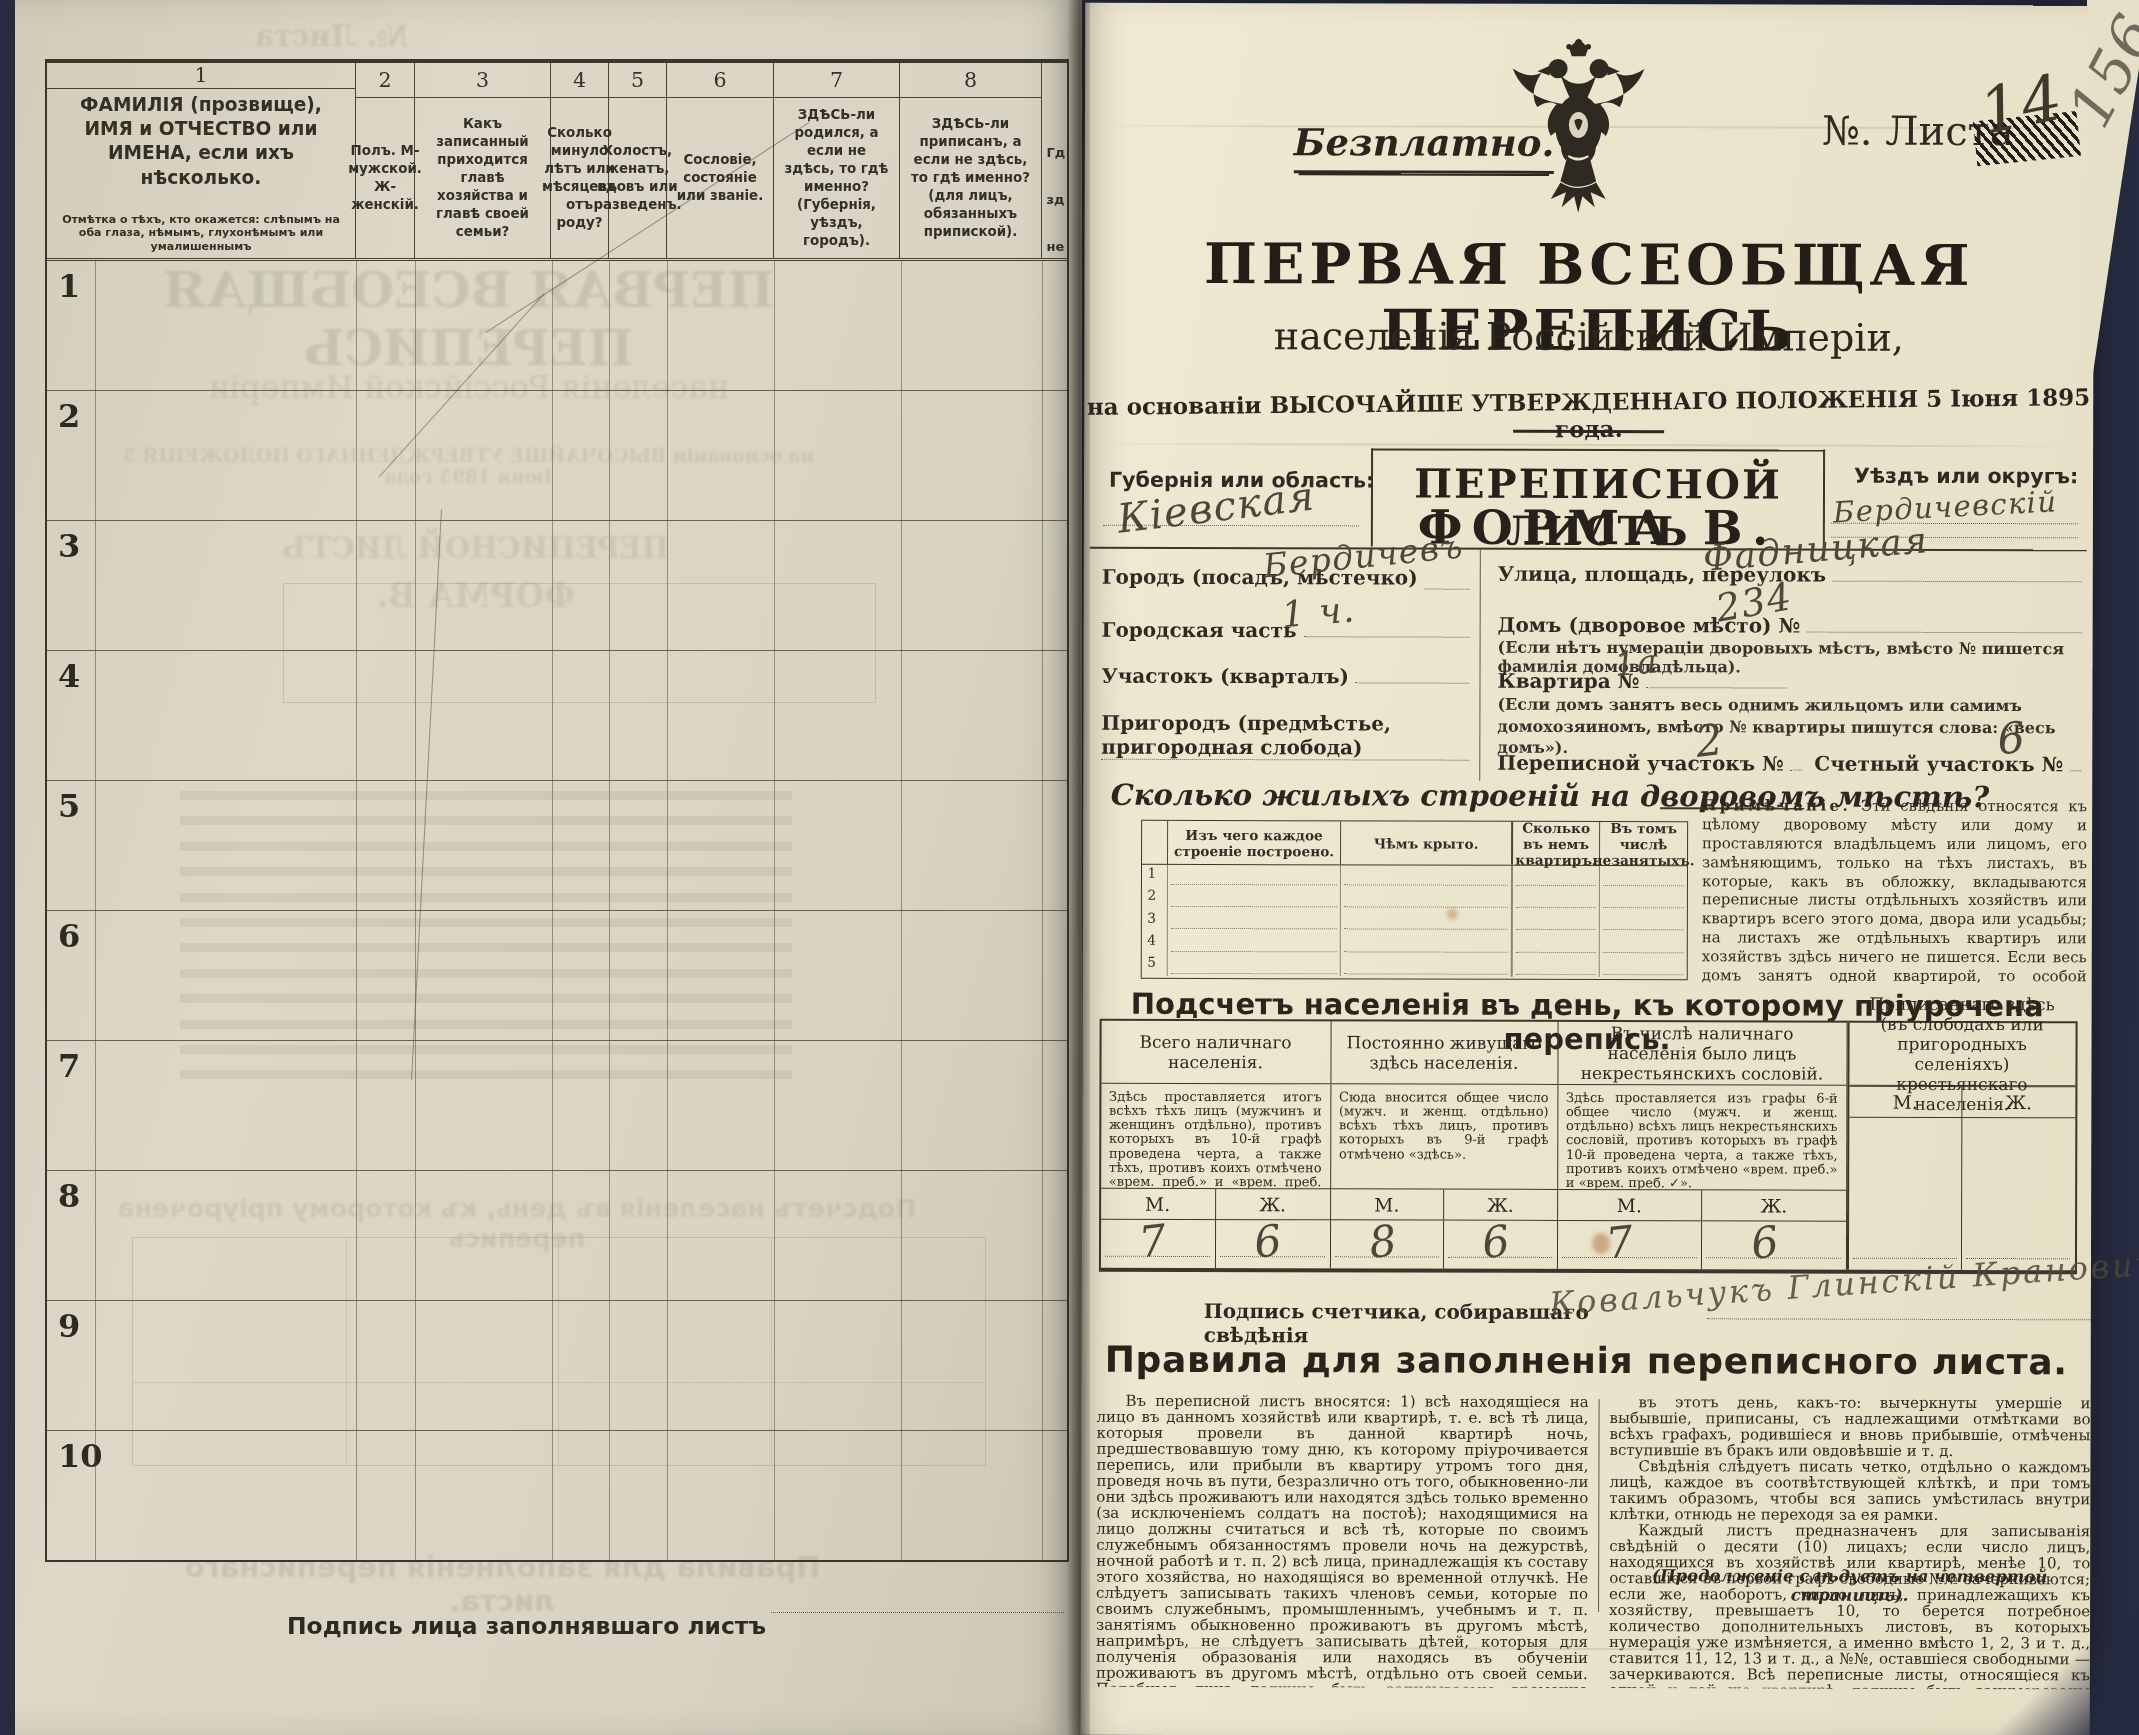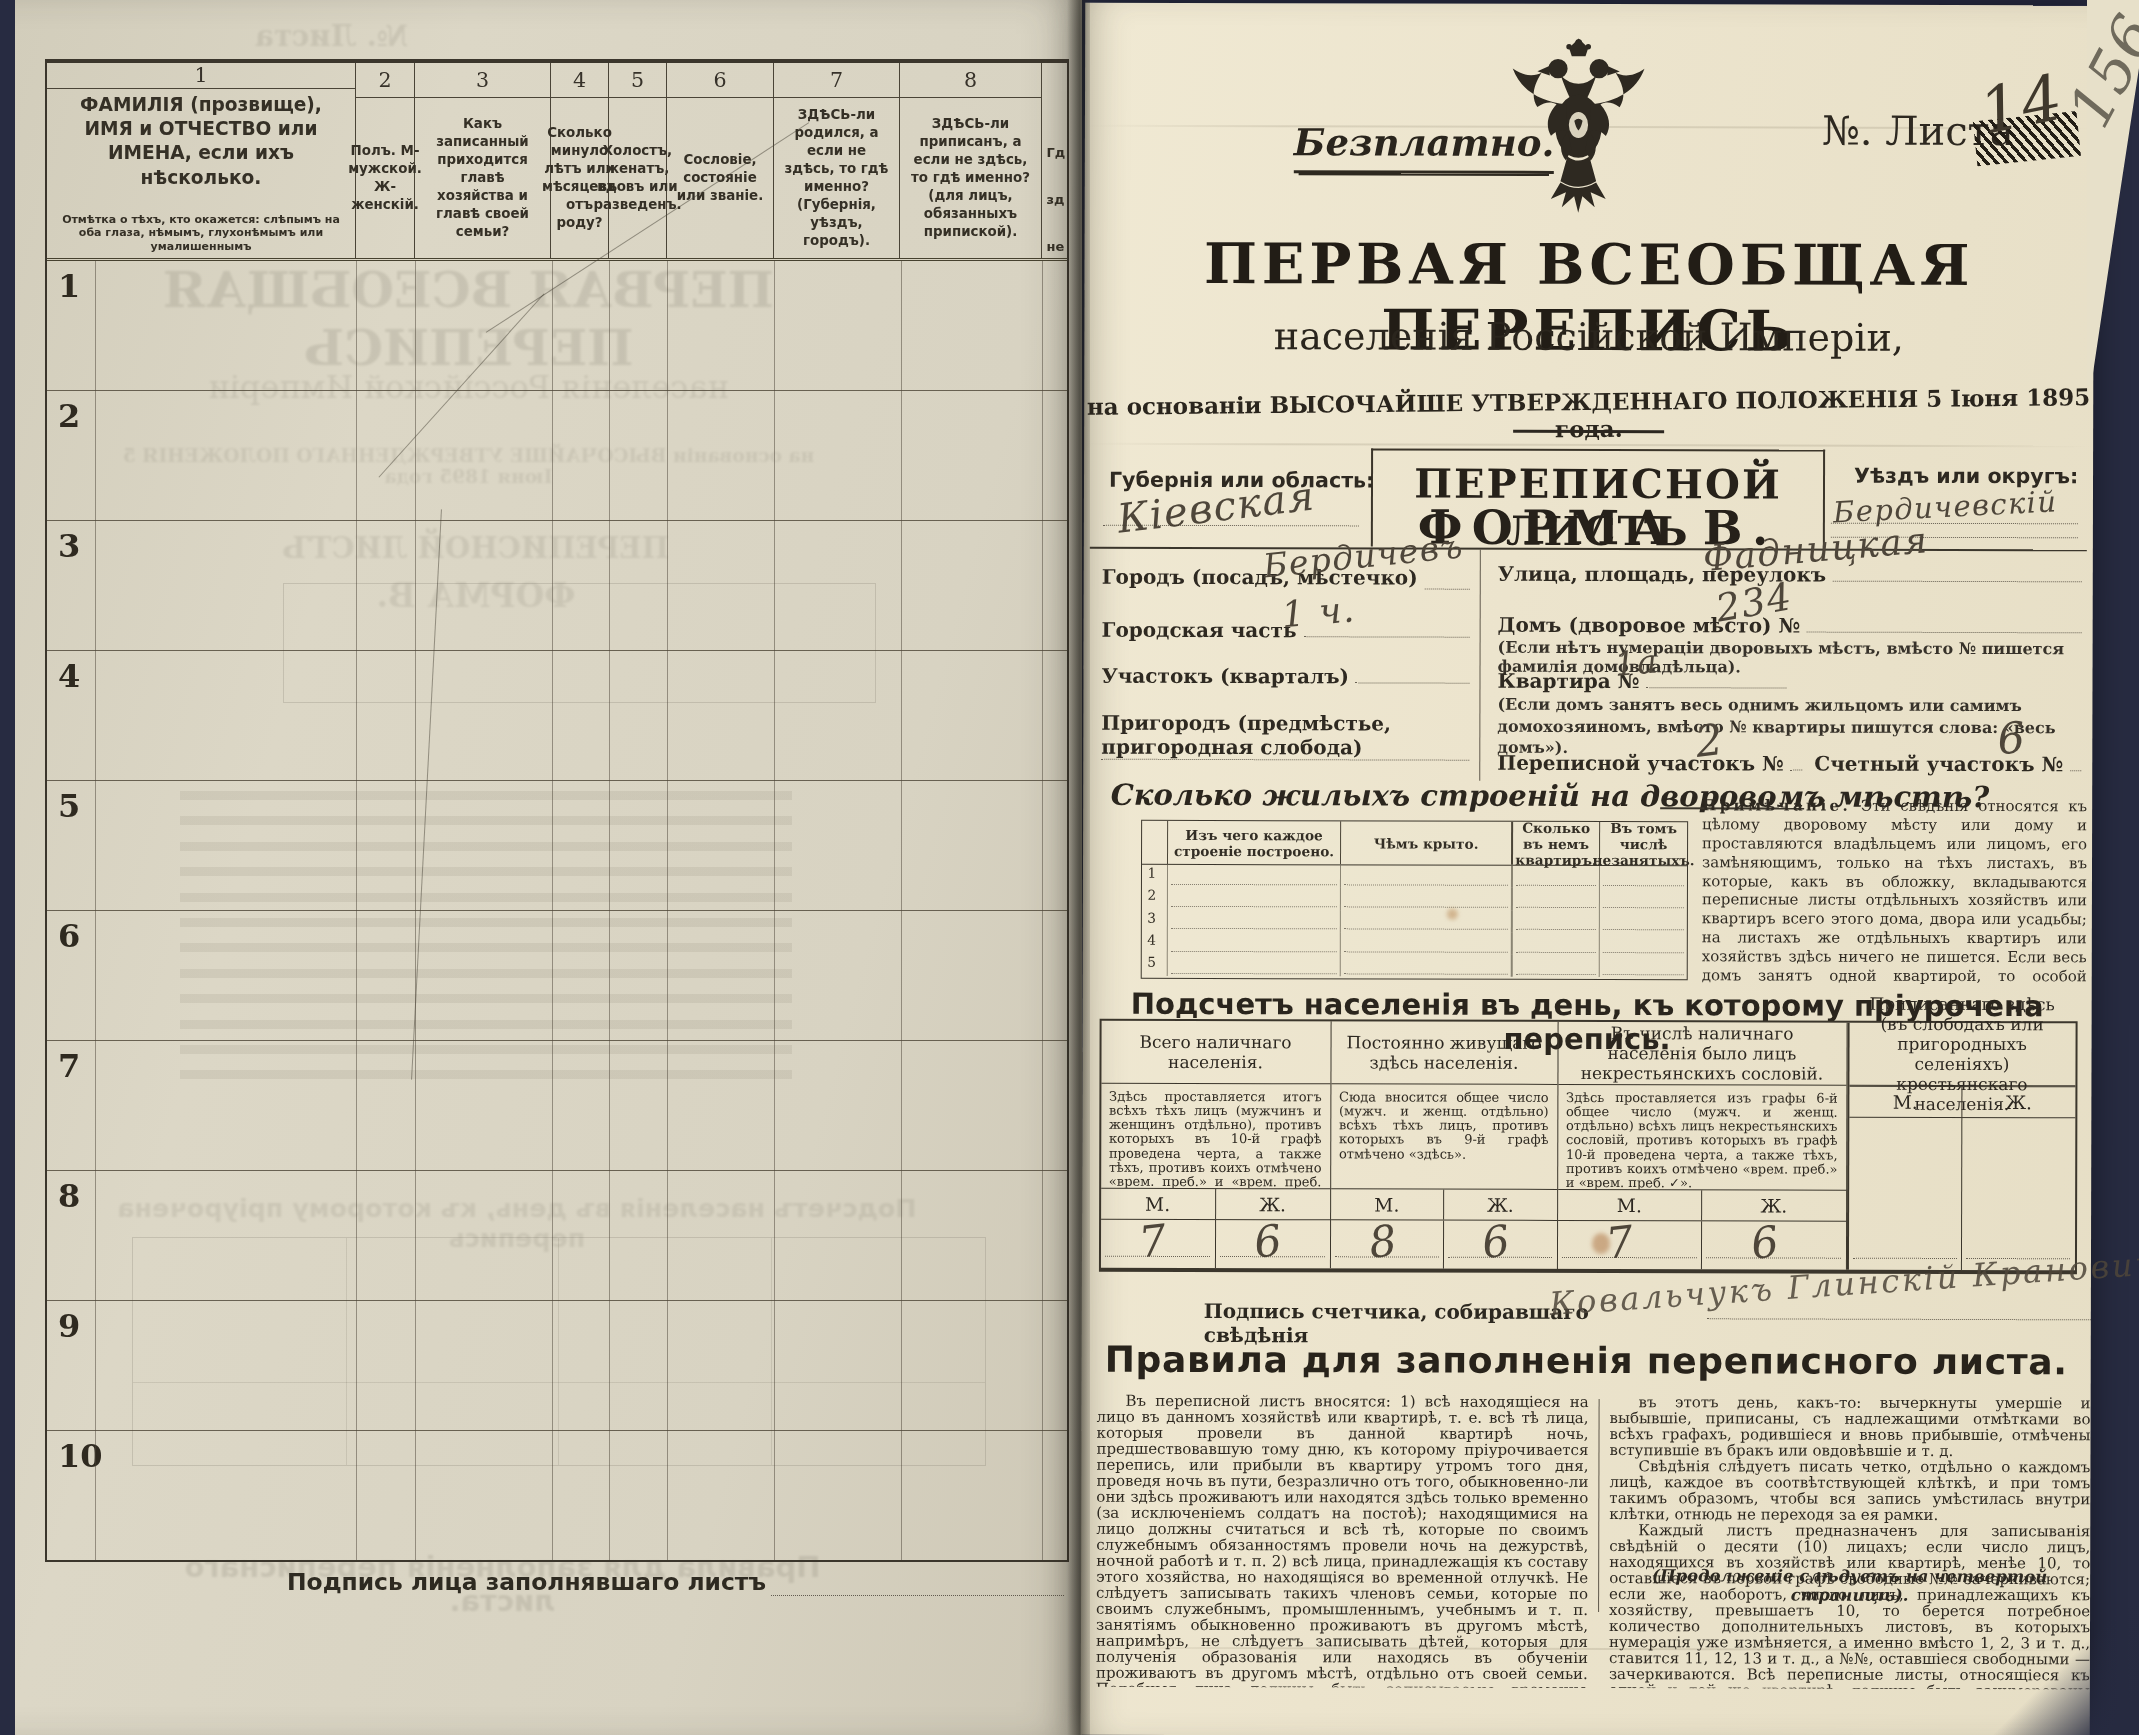--- a/index.html
+++ b/index.html
@@ -47,21 +47,21 @@
   .lhead-mid .lcol:nth-of-type(7){width:142px;}
   .lhead-mid .lcol .lcol-text{font-size:13.4px;line-height:1.35;}
   .lcol-edge{width:20.6px;border-right:none;overflow:hidden;}
   .lcol-edge .frag{display:flex;flex-direction:column;gap:32px;padding-top:82px;
     font:700 13px "DejaVu Sans",sans-serif;color:#353026;}
   .lbody{position:relative;height:1296px;}
   .lrow{height:130px;border-bottom:1px solid rgba(75,68,52,.8);position:relative;box-sizing:border-box;}
   .lrow:last-child{border-bottom:none;}
   .lrow-num{position:absolute;left:11px;top:5.5px;font:700 32px "DejaVu Serif",serif;color:#2f2a20;}
   .vline{position:absolute;top:198px;bottom:0;width:0.9px;background:rgba(75,68,55,.5);}
-  .lfooter{position:absolute;left:272px;top:1568px;width:777px;display:flex;align-items:flex-end;
+  .lfooter{position:absolute;left:272px;top:1612px;width:777px;display:flex;align-items:flex-start;
     font:700 23.4px "DejaVu Sans",sans-serif;color:#2e2a21;}
   .lfooter .dots{flex:1;margin-left:5.5px;}
   
   .bleed{position:absolute;color:#5c584a;transform:scaleX(-1);filter:blur(1px);
     font-weight:700;text-align:center;pointer-events:none;}
   .bleed-lines{position:absolute;pointer-events:none;
     background:repeating-linear-gradient(rgba(95,88,70,.10) 0 9px,transparent 9px 25.4px);}
   .bleed-frame{position:absolute;border:1.4px solid rgba(90,85,70,.18);pointer-events:none;}
   
   .rp{position:absolute;}

